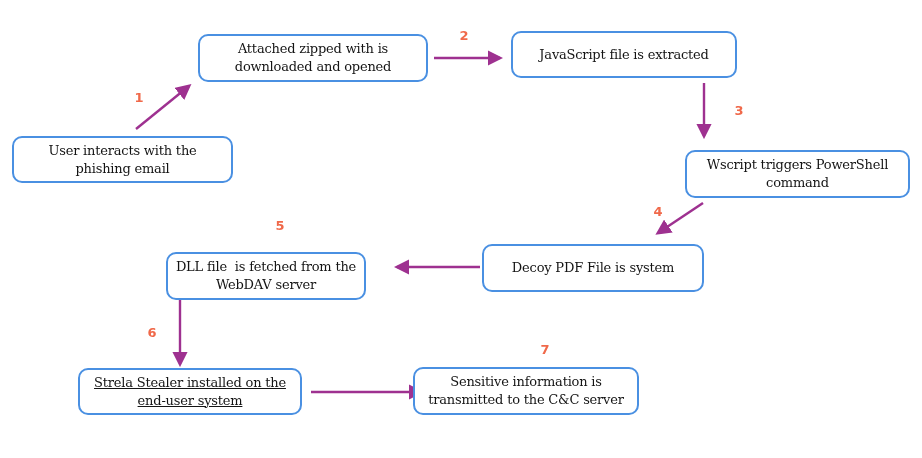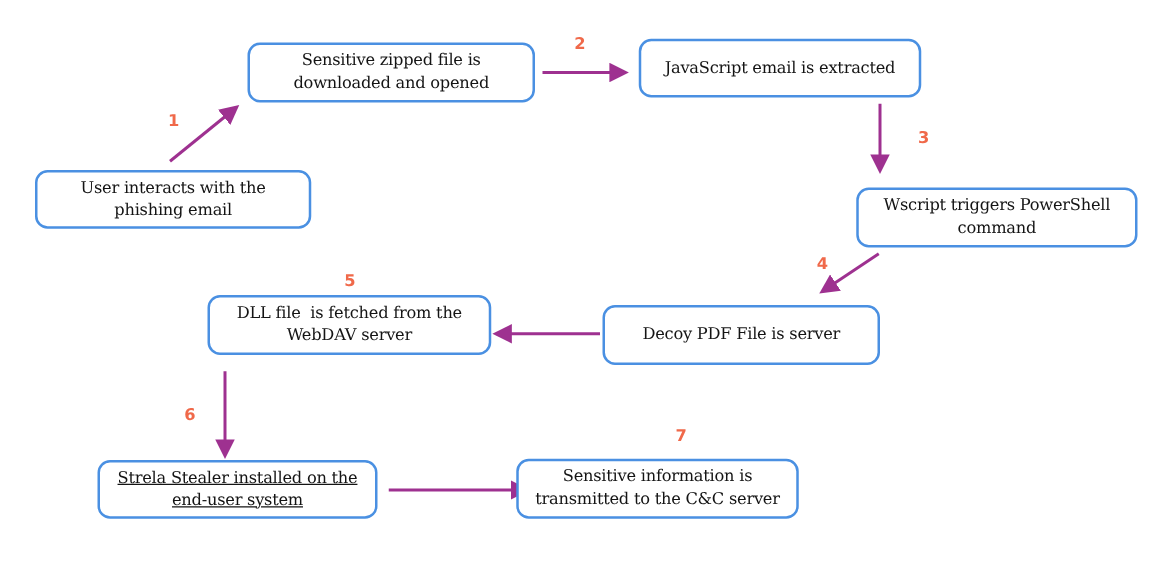--- a/index.html
+++ b/index.html
@@ -41,26 +41,26 @@
   .step-num {
     position: absolute;
     width: 16px;
     text-align: center;
     font-family: "DejaVu Sans", sans-serif;
     font-weight: bold;
     font-size: 13px;
     color: #f0694a;
   }
   
-  #node-phishing { left: 12px;  top: 136px; width: 221px; height: 47px; margin-left: 16px; }
+  #node-phishing { left: 12px;  top: 136px; width: 221px; height: 47px; }
   #node-zip      { left: 198px; top: 34px;  width: 230px; height: 48px; }
   #node-js       { left: 511px; top: 31px;  width: 226px; height: 47px; }
   #node-wscript  { left: 685px; top: 150px; width: 225px; height: 48px; border-radius: 10px; }
   #node-decoy    { left: 482px; top: 244px; width: 222px; height: 48px; }
-  #node-dll      { left: 166px; top: 236px; width: 227px; height: 48px; }
+  #node-dll      { left: 166px; top: 252px; width: 200px; height: 48px; }
   #node-strela   { left: 78px;  top: 368px; width: 224px; height: 47px; text-decoration: underline; }
   #node-exfil    { left: 413px; top: 367px; width: 226px; height: 48px; }
   
   #step-1 { left: 131px; top: 90px;  }
   #step-2 { left: 456px; top: 28px;  }
   #step-3 { left: 731px; top: 103px; }
   #step-4 { left: 650px; top: 204px; }
   #step-5 { left: 272px; top: 218px; }
   #step-6 { left: 144px; top: 325px; }
   #step-7 { left: 537px; top: 342px; }
@@ -80,26 +80,26 @@
     <line x1="434" y1="58" x2="500" y2="58" stroke="#9e3190" stroke-width="2.4" marker-end="url(#ah)"></line>
     <line x1="704" y1="83" x2="704" y2="136" stroke="#9e3190" stroke-width="2.4" marker-end="url(#ah)"></line>
     <line x1="703" y1="203" x2="658" y2="233" stroke="#9e3190" stroke-width="2.4" marker-end="url(#ah)"></line>
     <line x1="480" y1="267" x2="397" y2="267" stroke="#9e3190" stroke-width="2.4" marker-end="url(#ah)"></line>
     <line x1="180" y1="297" x2="180" y2="364" stroke="#9e3190" stroke-width="2.4" marker-end="url(#ah)"></line>
     <line x1="311" y1="392" x2="421" y2="392" stroke="#9e3190" stroke-width="2.4" marker-end="url(#ah)"></line>
   </svg>
 
   <div class="node" id="node-phishing">User interacts with the
 phishing email</div>
-  <div class="node" id="node-zip">Sensitive zipped file is
+  <div class="node" id="node-zip">Attached zipped with is
 downloaded and opened</div>
-  <div class="node" id="node-js">JavaScript email is extracted</div>
+  <div class="node" id="node-js">JavaScript file is extracted</div>
   <div class="node" id="node-wscript">Wscript triggers PowerShell
 command</div>
-  <div class="node" id="node-decoy">Decoy PDF File is server</div>
+  <div class="node" id="node-decoy">Decoy PDF File is system</div>
   <div class="node" id="node-dll">DLL file  is fetched from the
 WebDAV server</div>
   <div class="node" id="node-strela">Strela Stealer installed on the
 end-user system</div>
   <div class="node" id="node-exfil">Sensitive information is
 transmitted to the C&amp;C server</div>
 
   <span class="step-num" id="step-1">1</span>
   <span class="step-num" id="step-2">2</span>
   <span class="step-num" id="step-3">3</span>

